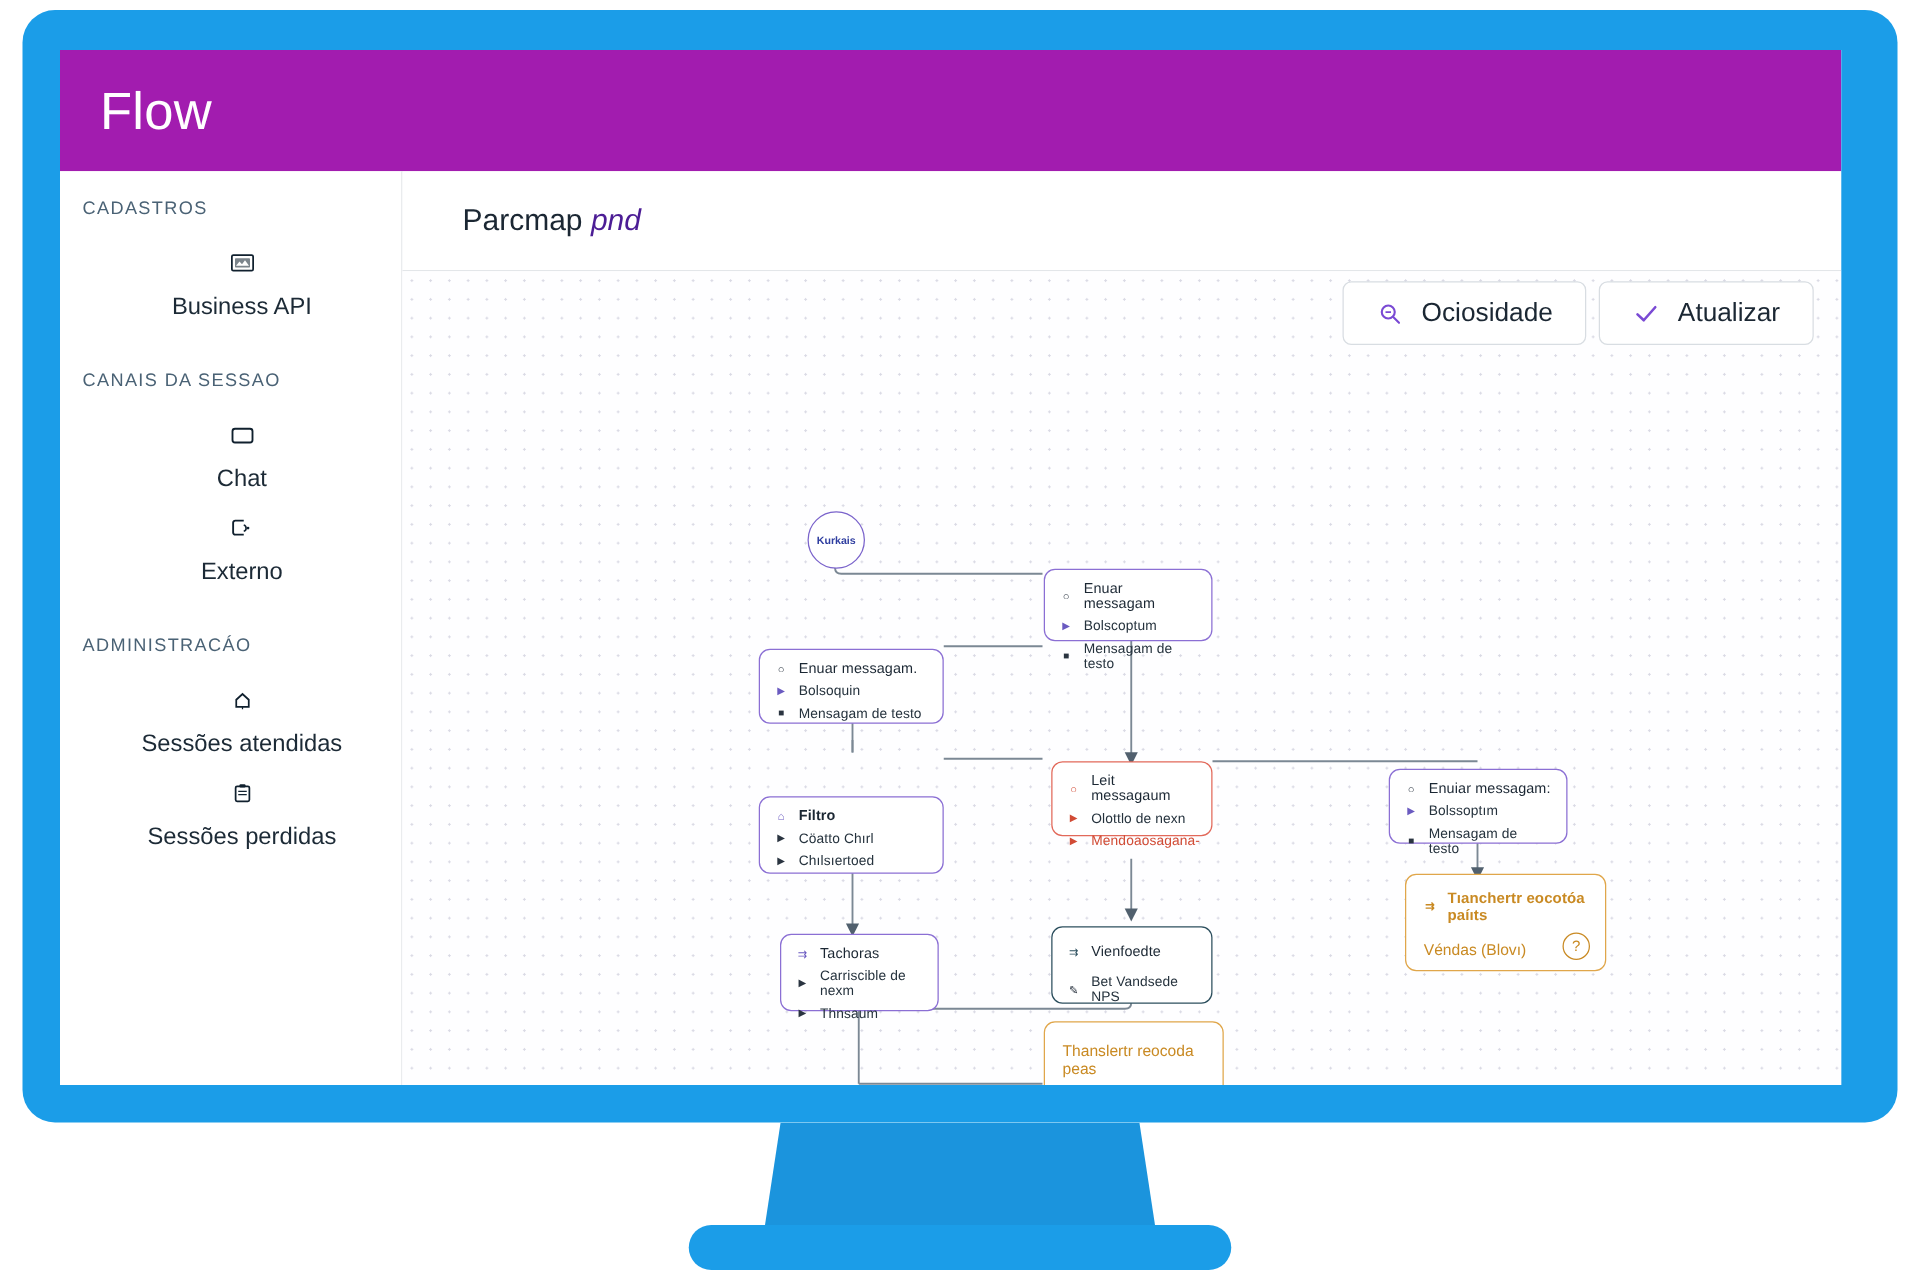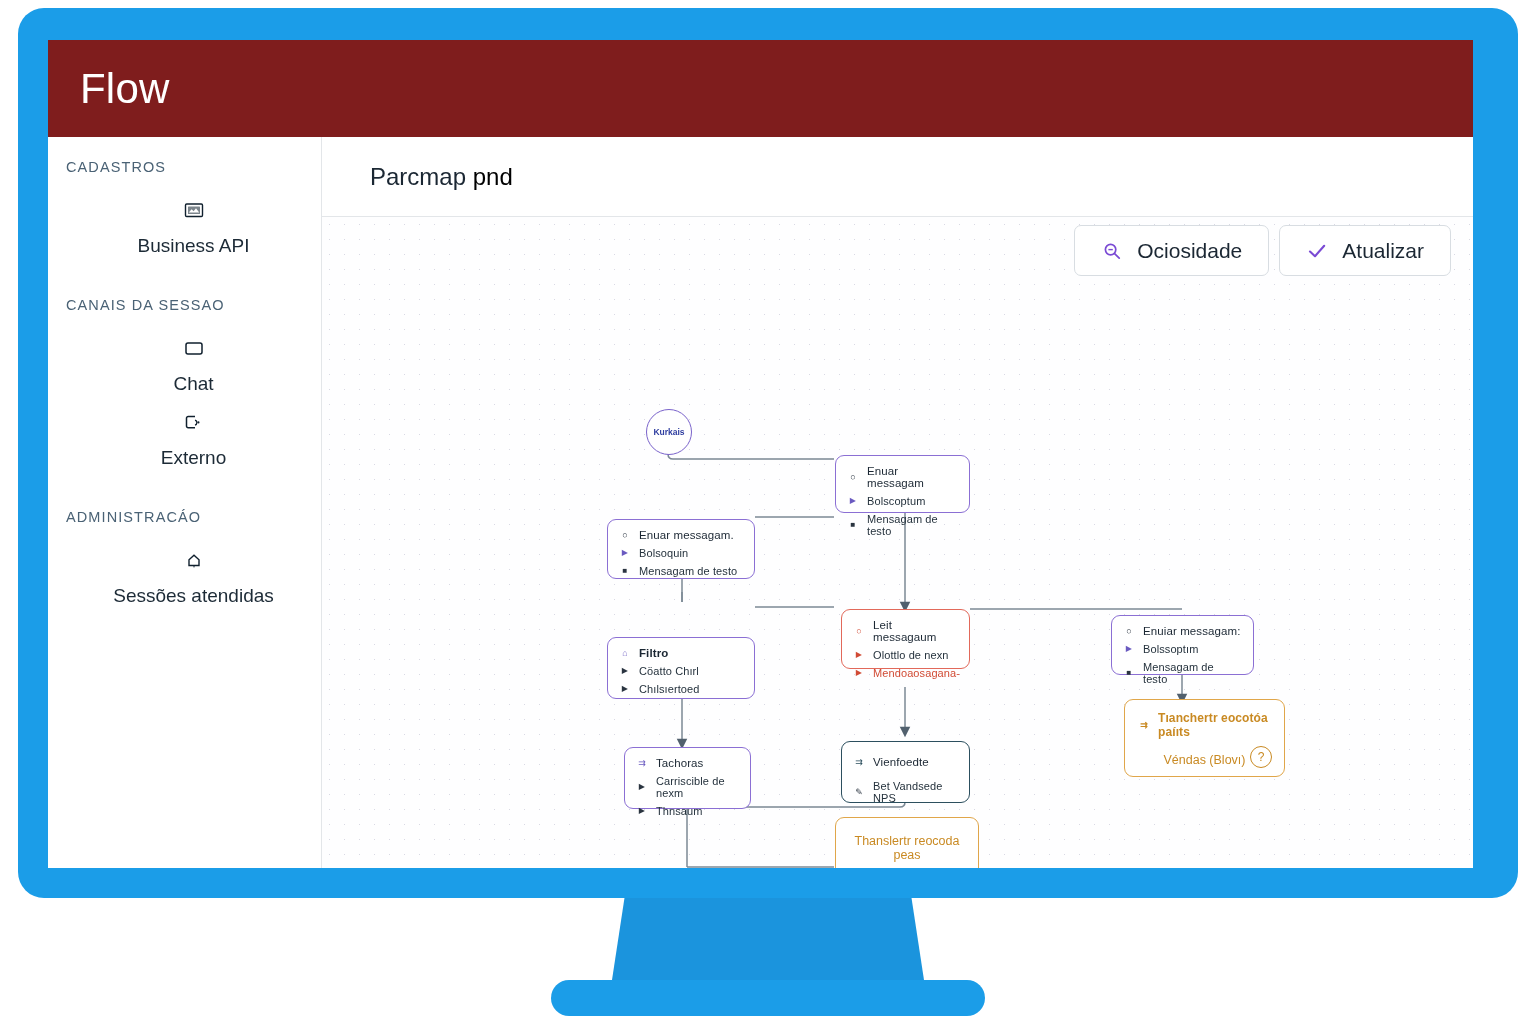--- a/index.html
+++ b/index.html
@@ -28,21 +28,21 @@
 
   
   #screen{
     position:absolute;left:48px;top:40px;width:1425px;height:828px;
     background:#ffffff;overflow:hidden;
   }
 
   
   #app-header{
     position:absolute;left:0;top:0;width:1425px;height:97px;
-    background:#7f1d1d;
+    background:#a21caf;
     display:flex;align-items:center;justify-content:space-between;
     box-sizing:border-box;padding:0 30px 0 32px;
   }
   #app-title{
     color:#ffffff;font-size:42px;font-weight:300;letter-spacing:.2px;
     line-height:1;
   }
   #user-account{
     color:#ffffff;font-size:17.5px;font-weight:400;letter-spacing:.1px;
   }
@@ -72,21 +72,21 @@
   
   #main{
     position:absolute;left:274px;top:97px;width:1151px;height:731px;
     background:#ffffff;
   }
   #page-title-bar{
     height:80px;border-bottom:1px solid #e3e6e9;
     display:flex;align-items:center;padding-left:48px;box-sizing:border-box;
   }
   #page-title{font-size:24px;color:#1b2733;font-weight:400;}
-  #page-title .accent{color:#000000;}
+  #page-title .accent{color:#4c1d95;font-style:italic;}
 
   
   #canvas{
     position:absolute;left:0;top:80px;width:1151px;height:651px;
     background-color:#fefeff;
     background-image:radial-gradient(circle, #d9d9e4 0.8px, transparent 0.9px);
     background-size:15px 15px;
     overflow:hidden;
   }
 
@@ -130,21 +130,21 @@
   .mk.tri{font-size:8px;}
   .mk.sq{font-size:8px;}
   .mk.red{color:#d14b35;}
   .mk.teal{color:#2c4f5e;}
   .mk.orange{color:#c98a23;}
   .mk.purple{color:#6a5ac0;}
 
   .orange-text{color:#c98a23;font-size:12px;padding:11px 14px 4px 14px;
     letter-spacing:.1px;display:flex;align-items:center;gap:9px;}
   .orange-text.bold{font-weight:700;}
-  .orange-body{color:#c98a23;font-size:12.5px;padding:10px 14px;text-align:center;}
+  .orange-body{color:#c98a23;font-size:12.5px;padding:10px 14px;}
   .help-badge{
     position:absolute;right:12px;bottom:8px;width:20px;height:20px;
     border:1.3px solid #c98a23;border-radius:50%;
     color:#c98a23;font-size:12px;display:flex;align-items:center;
     justify-content:center;cursor:pointer;
   }
 
   
   #node-start{
     position:absolute;width:44px;height:44px;border-radius:50%;
@@ -211,20 +211,30 @@
       <div class="nav-group-label">ADMINISTRACÁO</div>
       <div class="nav-item">
         <span class="nav-icon">
           <svg width="22" height="22" viewBox="0 0 22 22" fill="none" stroke="#10202e" stroke-width="1.4">
             <path d="M6 16.5 V10.8 L11 6.2 L16 10.8 V16.5 Z"></path>
             <path d="M11 16.5 V18.4" stroke-width="1"></path>
           </svg>
         </span>
         <span class="nav-label">Sessões atendidas</span>
       </div>
+      <div class="nav-item">
+        <span class="nav-icon">
+          <svg width="22" height="22" viewBox="0 0 22 22" fill="none" stroke="#10202e" stroke-width="1.4">
+            <rect x="5.5" y="6" width="11" height="12" rx="1.2"></rect>
+            <rect x="8.6" y="4.3" width="4.8" height="2.6" rx="0.8" fill="#10202e" stroke="none"></rect>
+            <path d="M7.6 10 H14.4 M7.6 12.6 H14.4" stroke-width="1"></path>
+          </svg>
+        </span>
+        <span class="nav-label">Sessões perdidas</span>
+      </div>
     </div>
 
   </div>
 
   <div id="main">
 
     <div id="page-title-bar">
       <div id="page-title">
         <span>Parcmap</span>
         <span class="accent">pnd</span>

